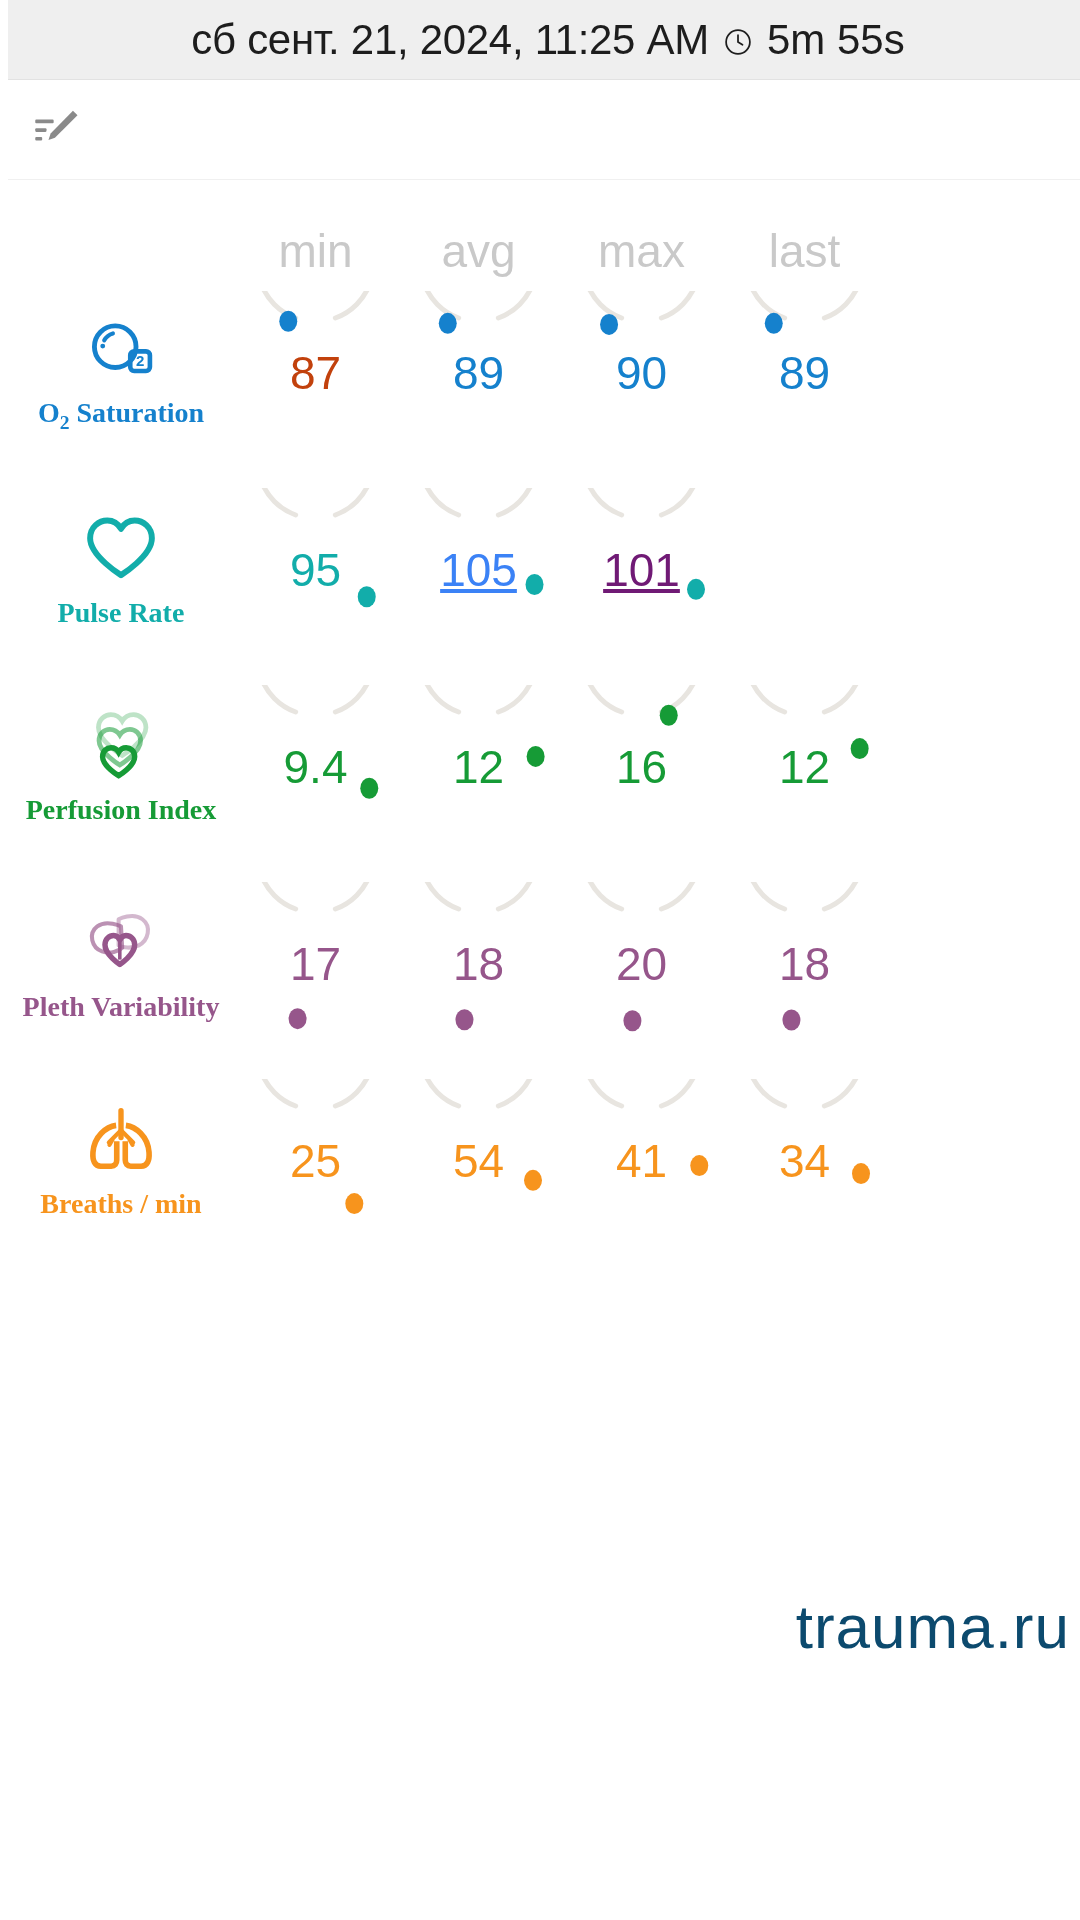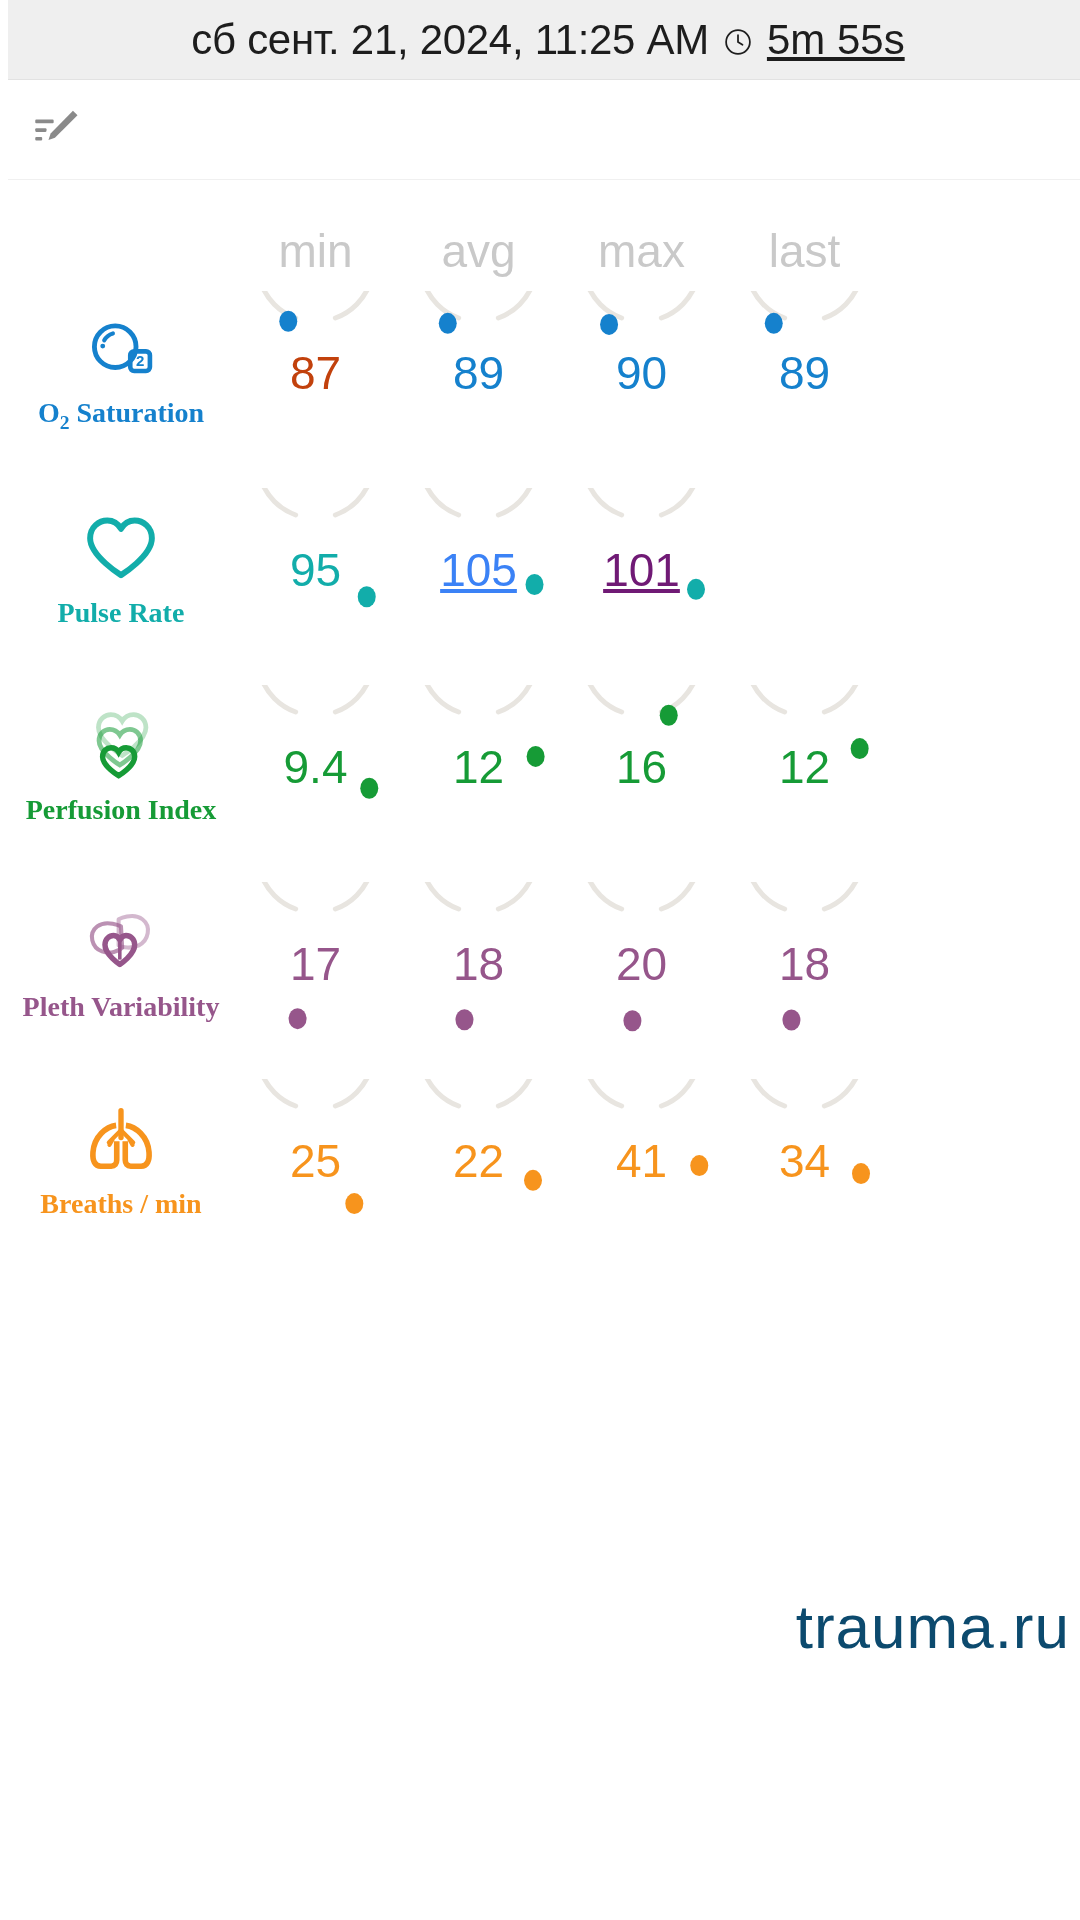--- a/index.html
+++ b/index.html
@@ -29,21 +29,20 @@
   .clock-icon{
     width:30px; height:30px;
     display:inline-block;
     position:relative;
     top:2px;
   }
   .dur-text{
     font-size:42px;
     color:#1d1d1d;
     white-space:nowrap;
-    text-decoration:underline;
   }
 
   
   .note-row{
     height:100px;
     display:flex;
     align-items:center;
     padding-left:24px;
     border-bottom:1px solid #f0f0f0;
   }
@@ -404,21 +403,21 @@
               <span class="gauge-value" style="color: rgb(247, 148, 29);">25</span>
             </div>
           </div>
           <div class="gauge-col">
             <div class="gauge">
               <svg viewBox="0 0 163 163">
     <path d="M 61.66 27.00
              A 58 58 0 1 1 101.34 27.00" fill="none" stroke="#e8e5e0" stroke-width="5" stroke-linecap="round"></path>
     <ellipse cx="136.00" cy="101.34" rx="9" ry="10.5" fill="#f7941d"></ellipse>
   </svg>
-              <span class="gauge-value" style="color: rgb(247, 148, 29);">22</span>
+              <span class="gauge-value" style="color: rgb(247, 148, 29);">54</span>
             </div>
           </div>
           <div class="gauge-col">
             <div class="gauge">
               <svg viewBox="0 0 163 163">
     <path d="M 61.66 27.00
              A 58 58 0 1 1 101.34 27.00" fill="none" stroke="#e8e5e0" stroke-width="5" stroke-linecap="round"></path>
     <ellipse cx="139.28" cy="86.56" rx="9" ry="10.5" fill="#f7941d"></ellipse>
   </svg>
               <span class="gauge-value" style="color: rgb(247, 148, 29);">41</span>

